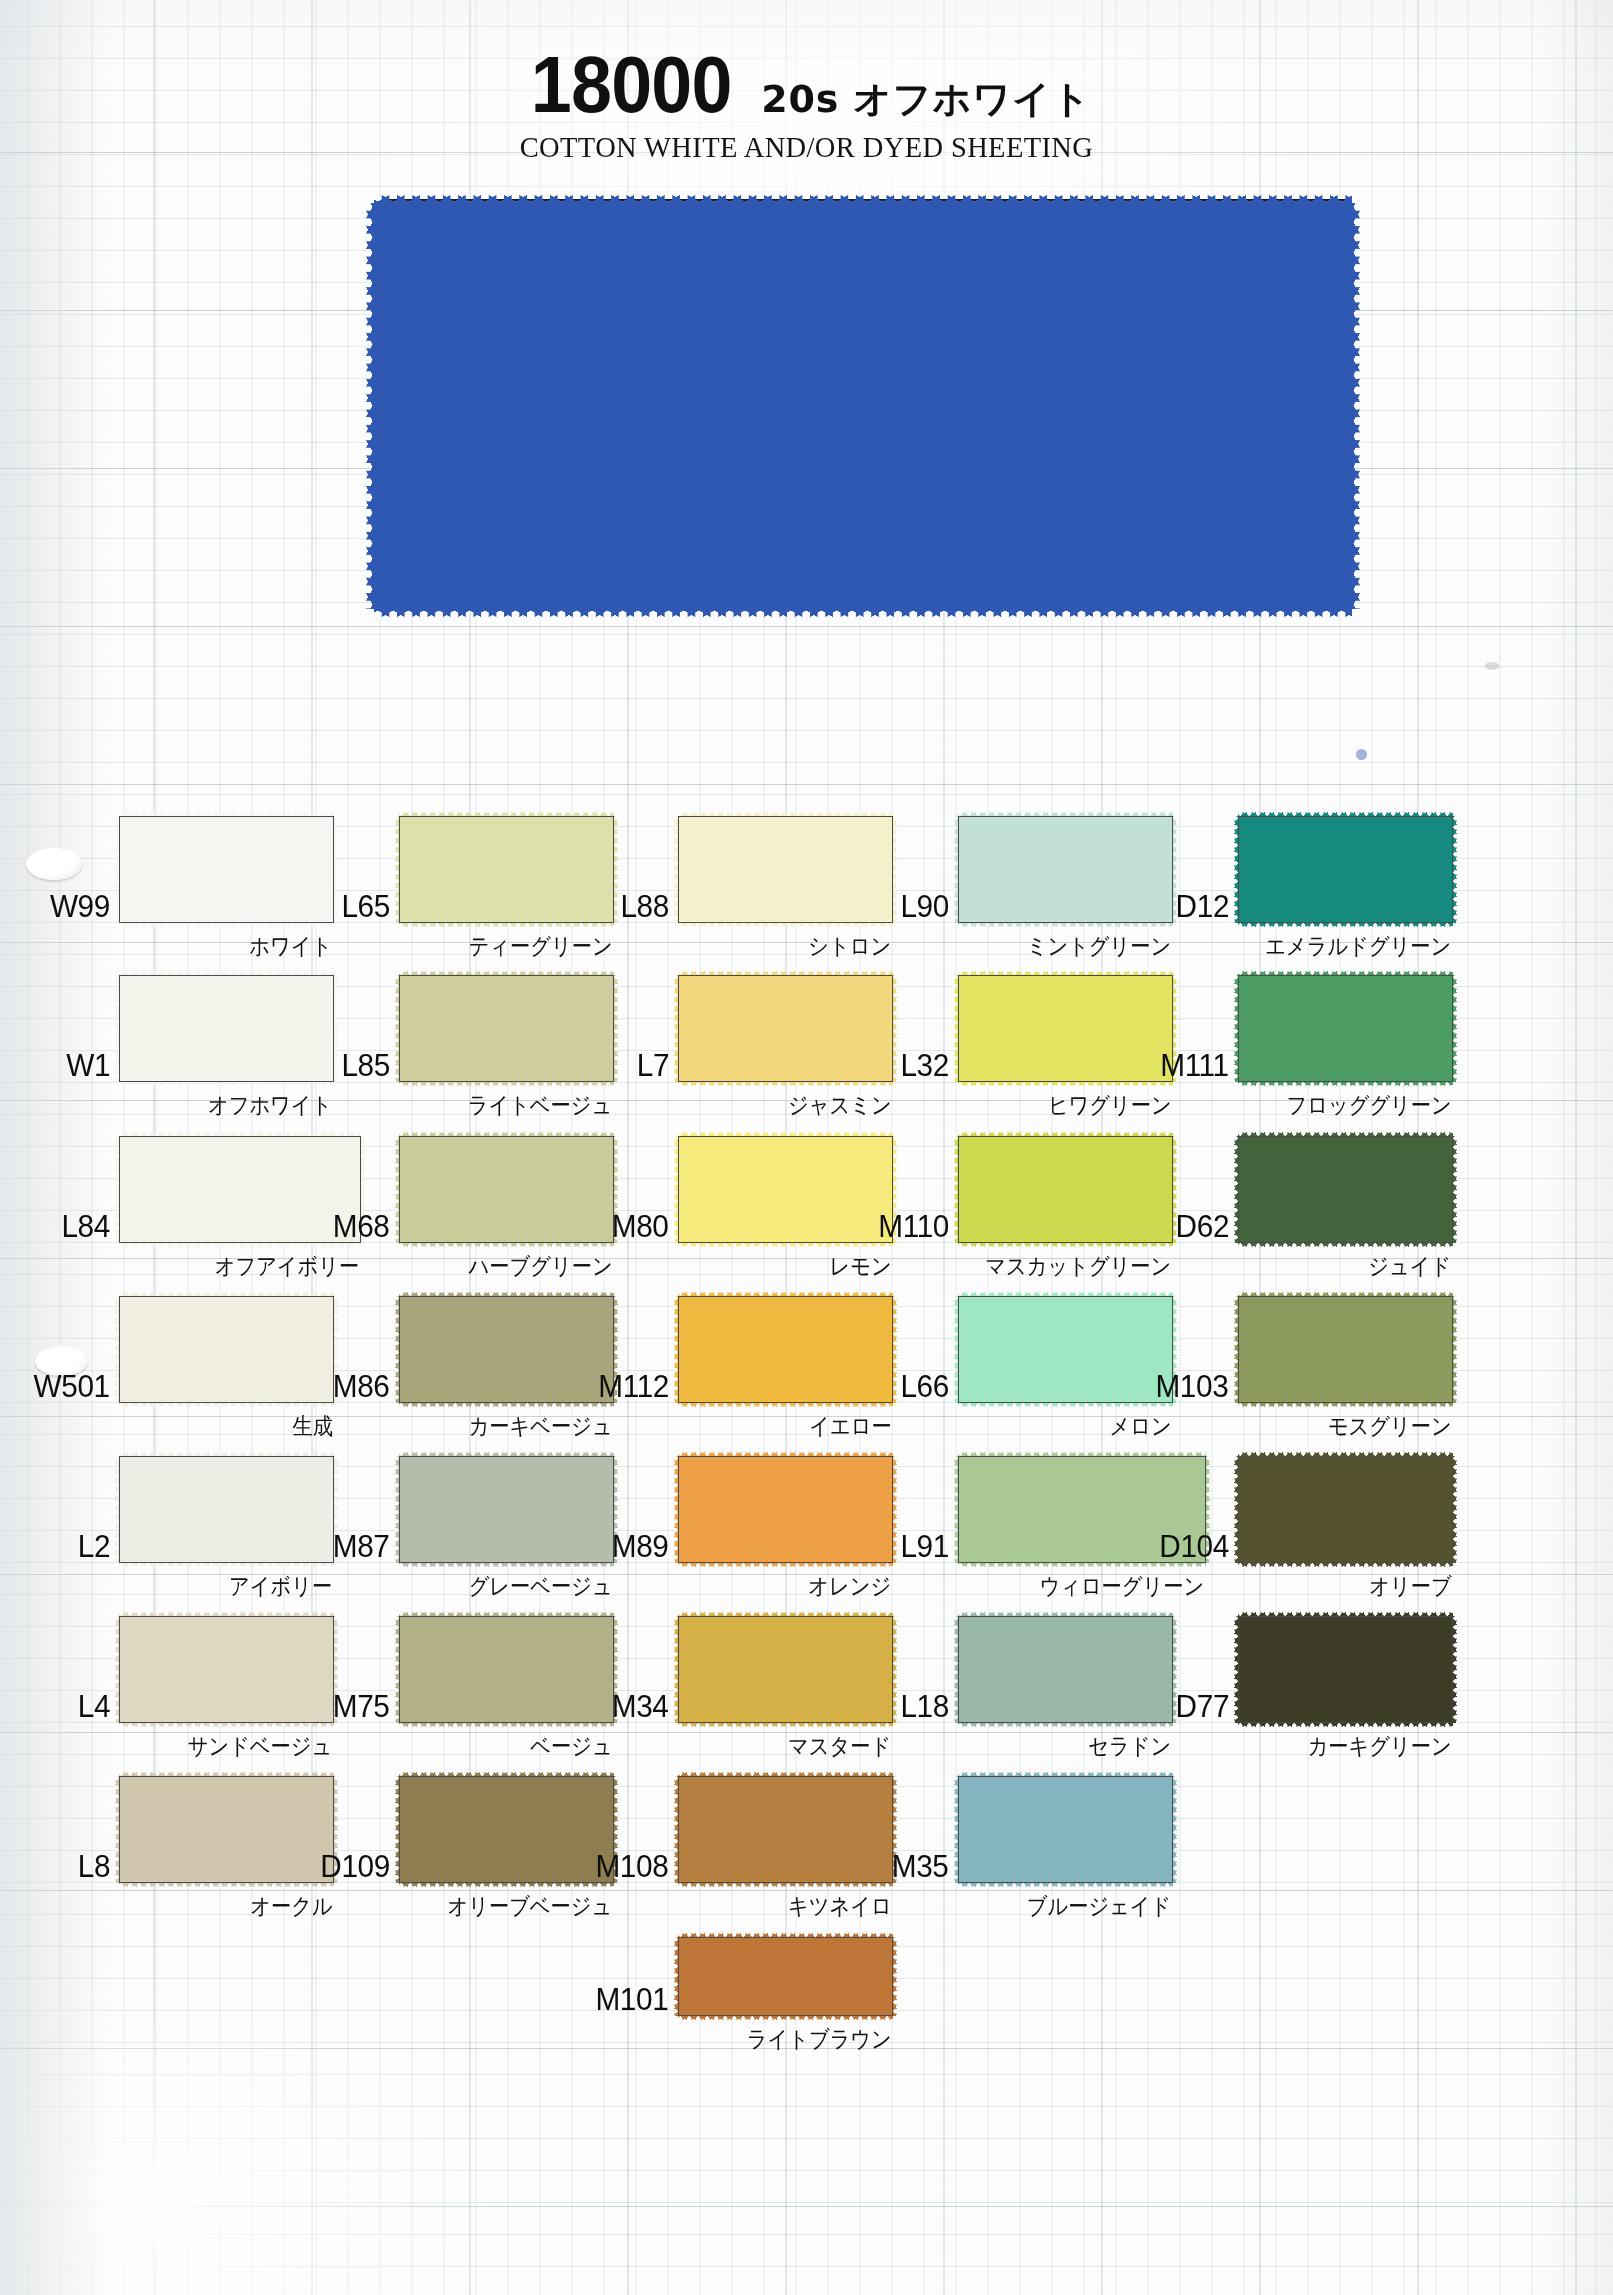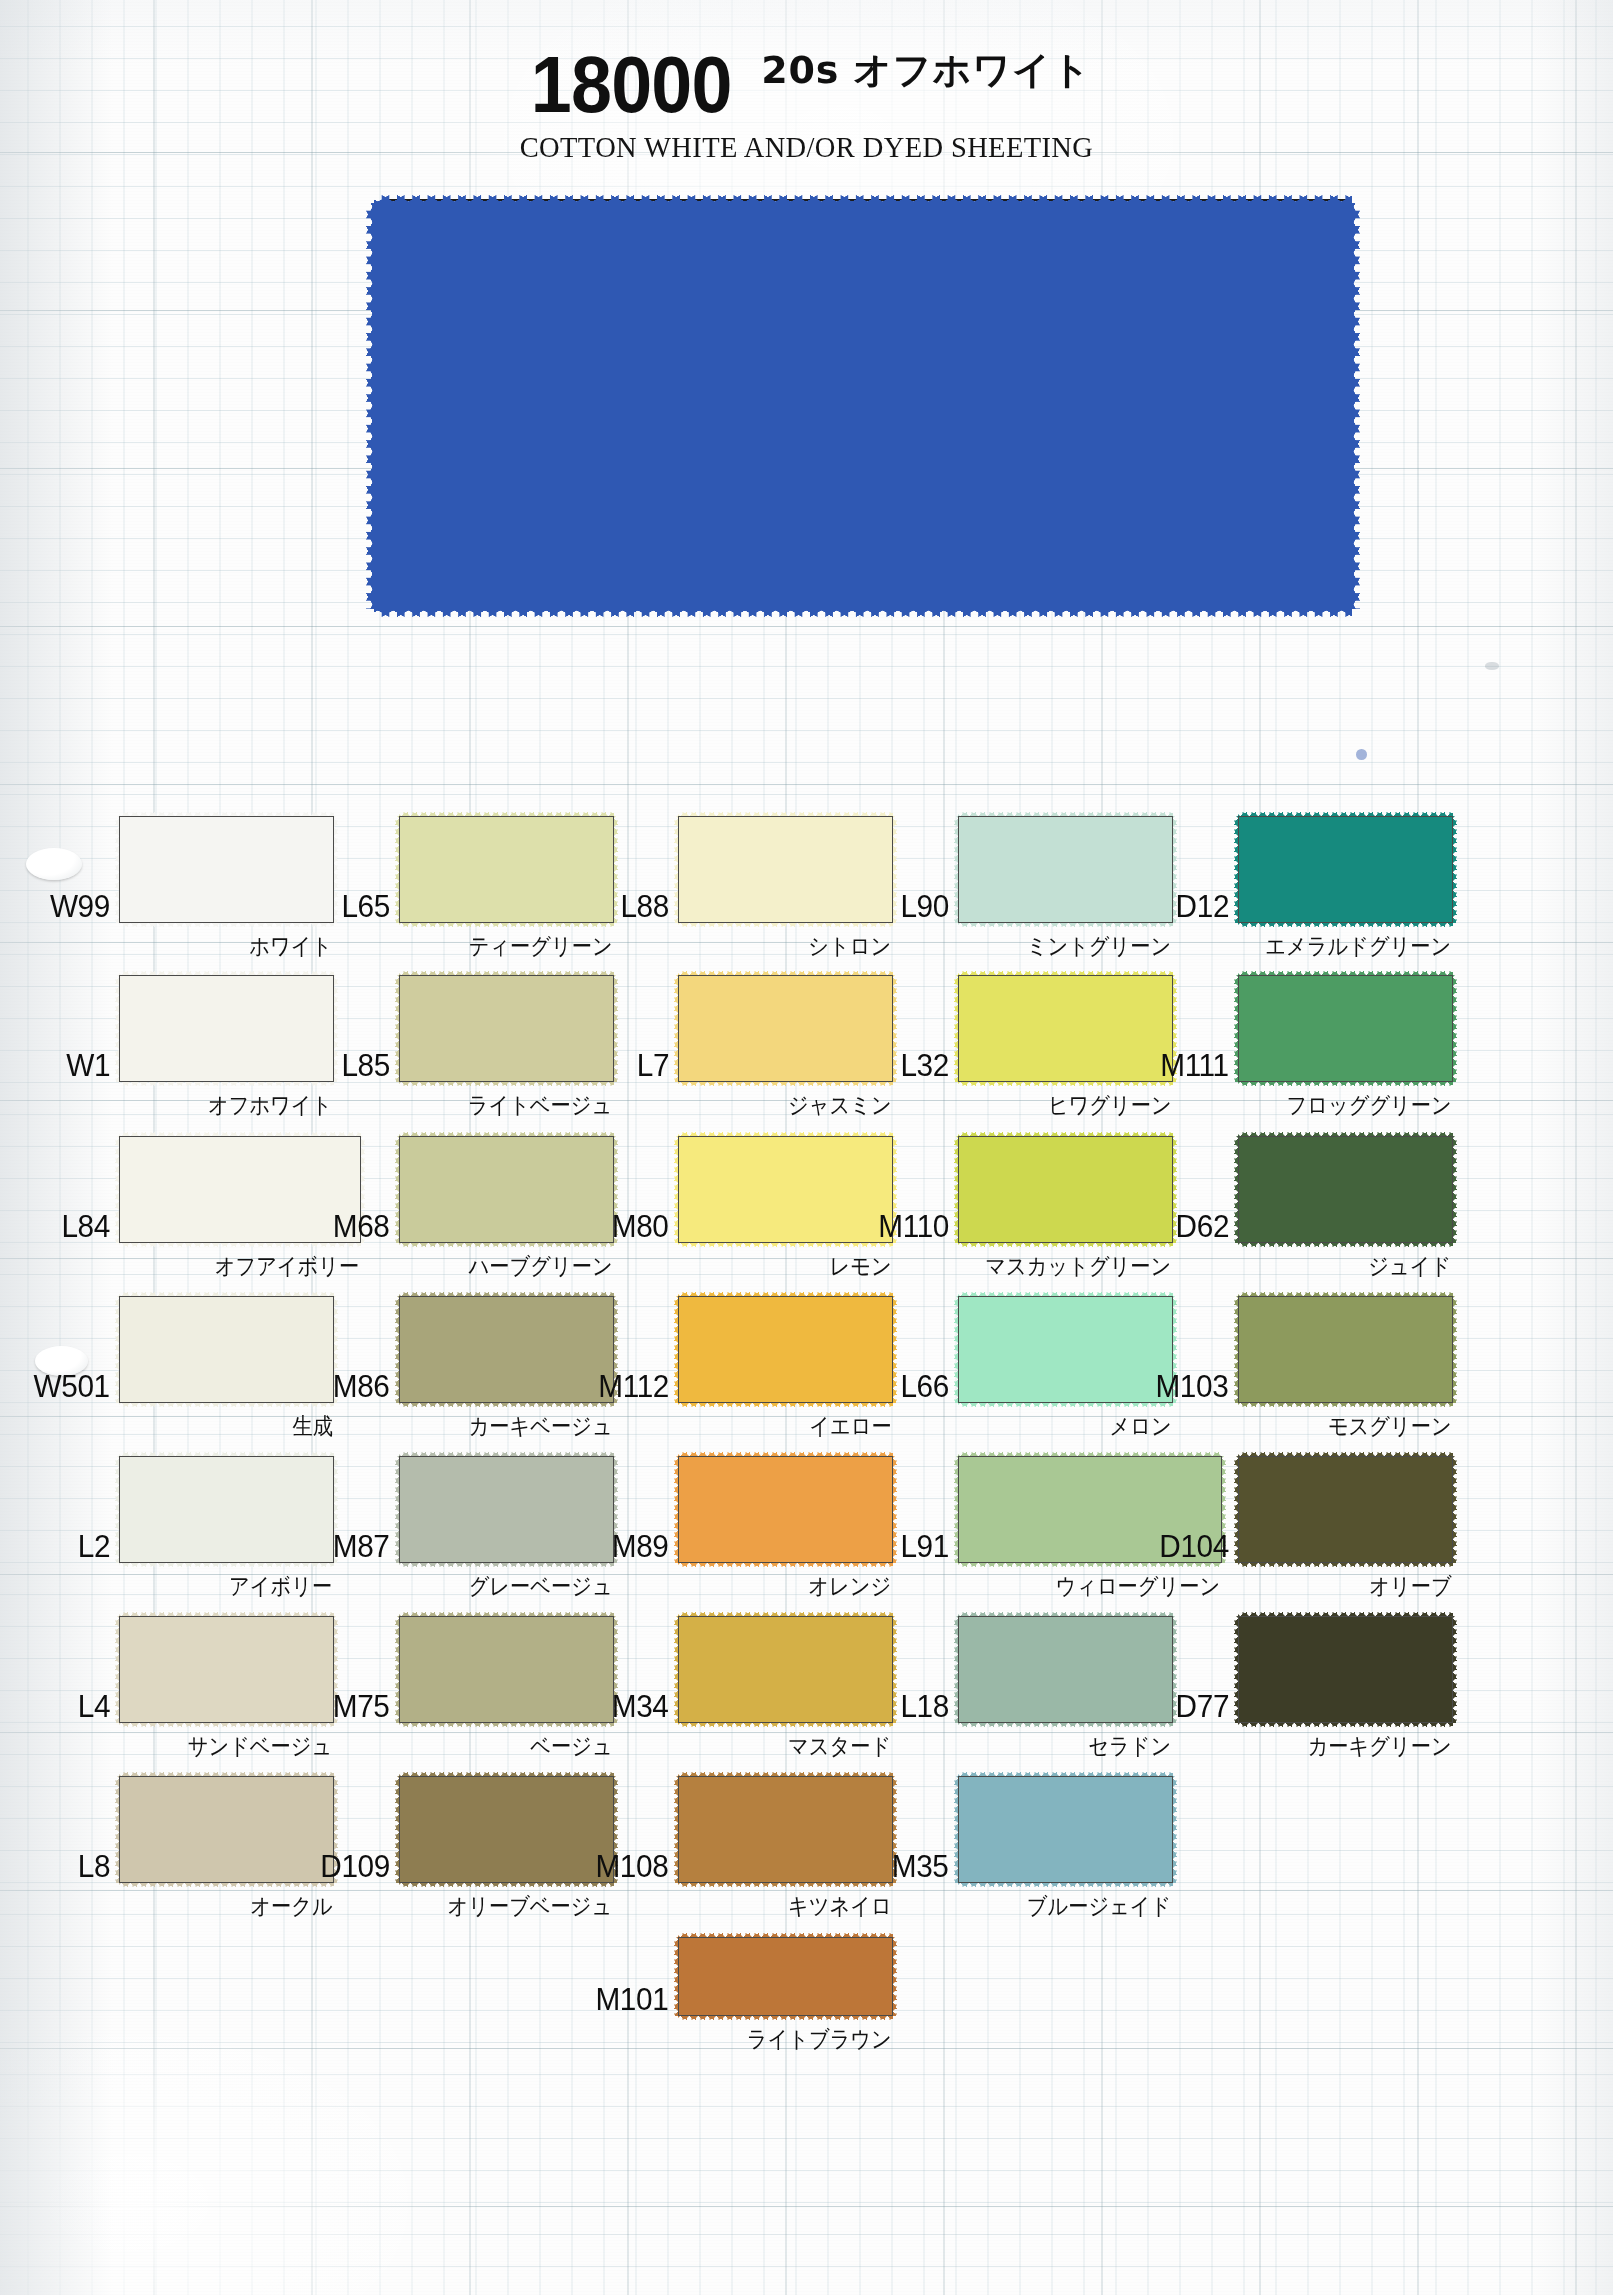--- a/index.html
+++ b/index.html
@@ -51,21 +51,21 @@
   
   .punch{
     position:absolute;border-radius:50%;
     background:radial-gradient(ellipse at 38% 30%, #ffffff 55%, #f1f3f4 80%, #d8dcde 100%);
     box-shadow:0 1.5px 2.3px rgba(0,0,0,0.18);
   }
 
   
   #header{position:absolute;left:0;top:45px;width:1613px;text-align:center;}
   .h-line1{
-    display:flex;align-items:flex-start;justify-content:center;gap:21px;
+    display:flex;align-items:flex-end;justify-content:center;gap:21px;
     white-space:nowrap;
   }
   .h-code{
     font-family:"Liberation Sans",sans-serif;
     font-weight:bold;font-size:80px;letter-spacing:-0.8px;color:#101010;
     line-height:1.0;
     transform:scaleX(0.92);
   }
   .h-jp{
     font-family:"DejaVu Sans",sans-serif;
@@ -438,21 +438,21 @@
       <div class="sw weave" style="width: 100%; height: 100%; background: rgb(159, 231, 195);">
         <div class="pink-top" style="height: 5.3px; left: 0px; width: 100%; top: -4.5px; background: linear-gradient(to right bottom, transparent 49%, rgb(159, 231, 195) 50%) 0px 0px / 9px 5.3px repeat-x, linear-gradient(to left bottom, transparent 49%, rgb(159, 231, 195) 50%) 4.5px 0px / 9px 5.3px repeat-x;"></div>
         <div class="pink-bot" style="height: 5.3px; left: 0px; width: 100%; bottom: -4.5px; background: linear-gradient(to right top, transparent 49%, rgb(159, 231, 195) 50%) 0px 0px / 9px 5.3px repeat-x, linear-gradient(to left top, transparent 49%, rgb(159, 231, 195) 50%) 4.5px 0px / 9px 5.3px repeat-x;"></div>
         <div class="pink-left" style="width: 5.3px; top: 0px; height: 100%; left: -4.5px; background: linear-gradient(to right bottom, transparent 49%, rgb(159, 231, 195) 50%) 0px 0px / 5.3px 9px repeat-y, linear-gradient(to right top, transparent 49%, rgb(159, 231, 195) 50%) 0px 4.5px / 5.3px 9px repeat-y;"></div>
         <div class="pink-right" style="width: 5.3px; top: 0px; height: 100%; right: -4.5px; background: linear-gradient(to left bottom, transparent 49%, rgb(159, 231, 195) 50%) 0px 0px / 5.3px 9px repeat-y, linear-gradient(to left top, transparent 49%, rgb(159, 231, 195) 50%) 0px 4.5px / 5.3px 9px repeat-y;"></div>
       </div>
       <div class="sw-border" style="border: 1.5px solid rgb(74, 74, 74);"></div>
       <div class="code">L66</div>
       <div class="jname">メロン</div>
     </div>
-    <div class="cell" style="left: 958px; top: 640px; width: 248px; height: 107px; padding-left: 16px;">
+    <div class="cell" style="left: 958px; top: 640px; width: 248px; height: 107px;">
       <div class="sw weave" style="width: 100%; height: 100%; background: rgb(169, 200, 148);">
         <div class="pink-top" style="height: 5.3px; left: 0px; width: 100%; top: -4.5px; background: linear-gradient(to right bottom, transparent 49%, rgb(169, 200, 148) 50%) 0px 0px / 9px 5.3px repeat-x, linear-gradient(to left bottom, transparent 49%, rgb(169, 200, 148) 50%) 4.5px 0px / 9px 5.3px repeat-x;"></div>
         <div class="pink-bot" style="height: 5.3px; left: 0px; width: 100%; bottom: -4.5px; background: linear-gradient(to right top, transparent 49%, rgb(169, 200, 148) 50%) 0px 0px / 9px 5.3px repeat-x, linear-gradient(to left top, transparent 49%, rgb(169, 200, 148) 50%) 4.5px 0px / 9px 5.3px repeat-x;"></div>
         <div class="pink-left" style="width: 5.3px; top: 0px; height: 100%; left: -4.5px; background: linear-gradient(to right bottom, transparent 49%, rgb(169, 200, 148) 50%) 0px 0px / 5.3px 9px repeat-y, linear-gradient(to right top, transparent 49%, rgb(169, 200, 148) 50%) 0px 4.5px / 5.3px 9px repeat-y;"></div>
         <div class="pink-right" style="width: 5.3px; top: 0px; height: 100%; right: -4.5px; background: linear-gradient(to left bottom, transparent 49%, rgb(169, 200, 148) 50%) 0px 0px / 5.3px 9px repeat-y, linear-gradient(to left top, transparent 49%, rgb(169, 200, 148) 50%) 0px 4.5px / 5.3px 9px repeat-y;"></div>
       </div>
       <div class="sw-border" style="border: 1.5px solid rgb(74, 74, 74);"></div>
       <div class="code">L91</div>
       <div class="jname">ウィローグリーン</div>
     </div>

